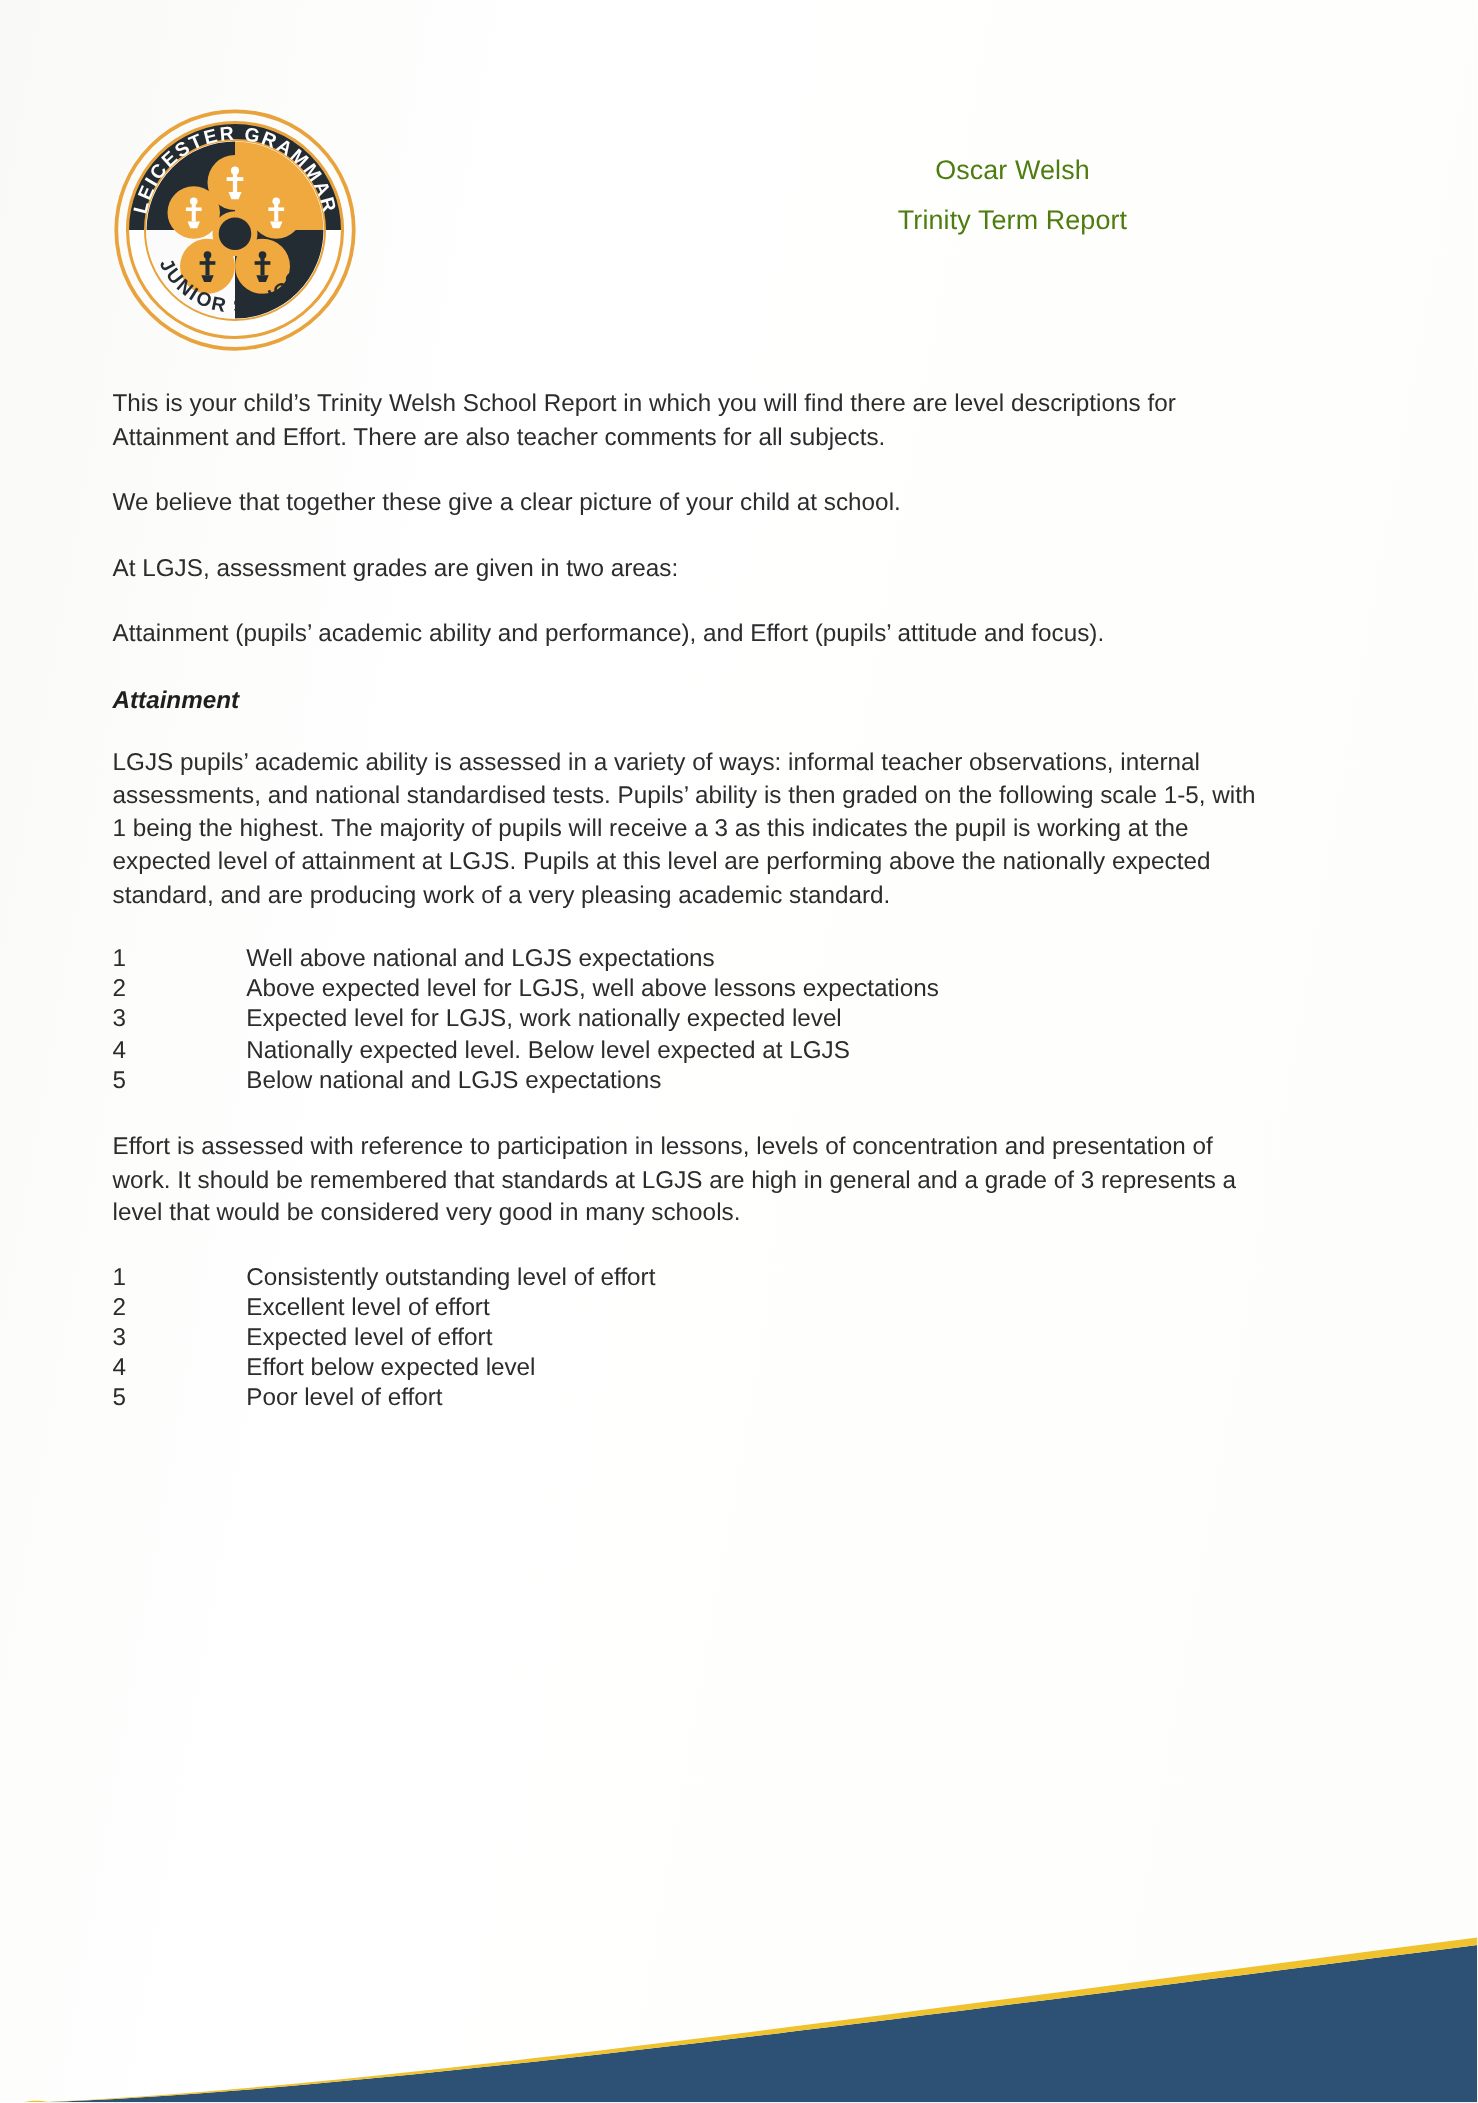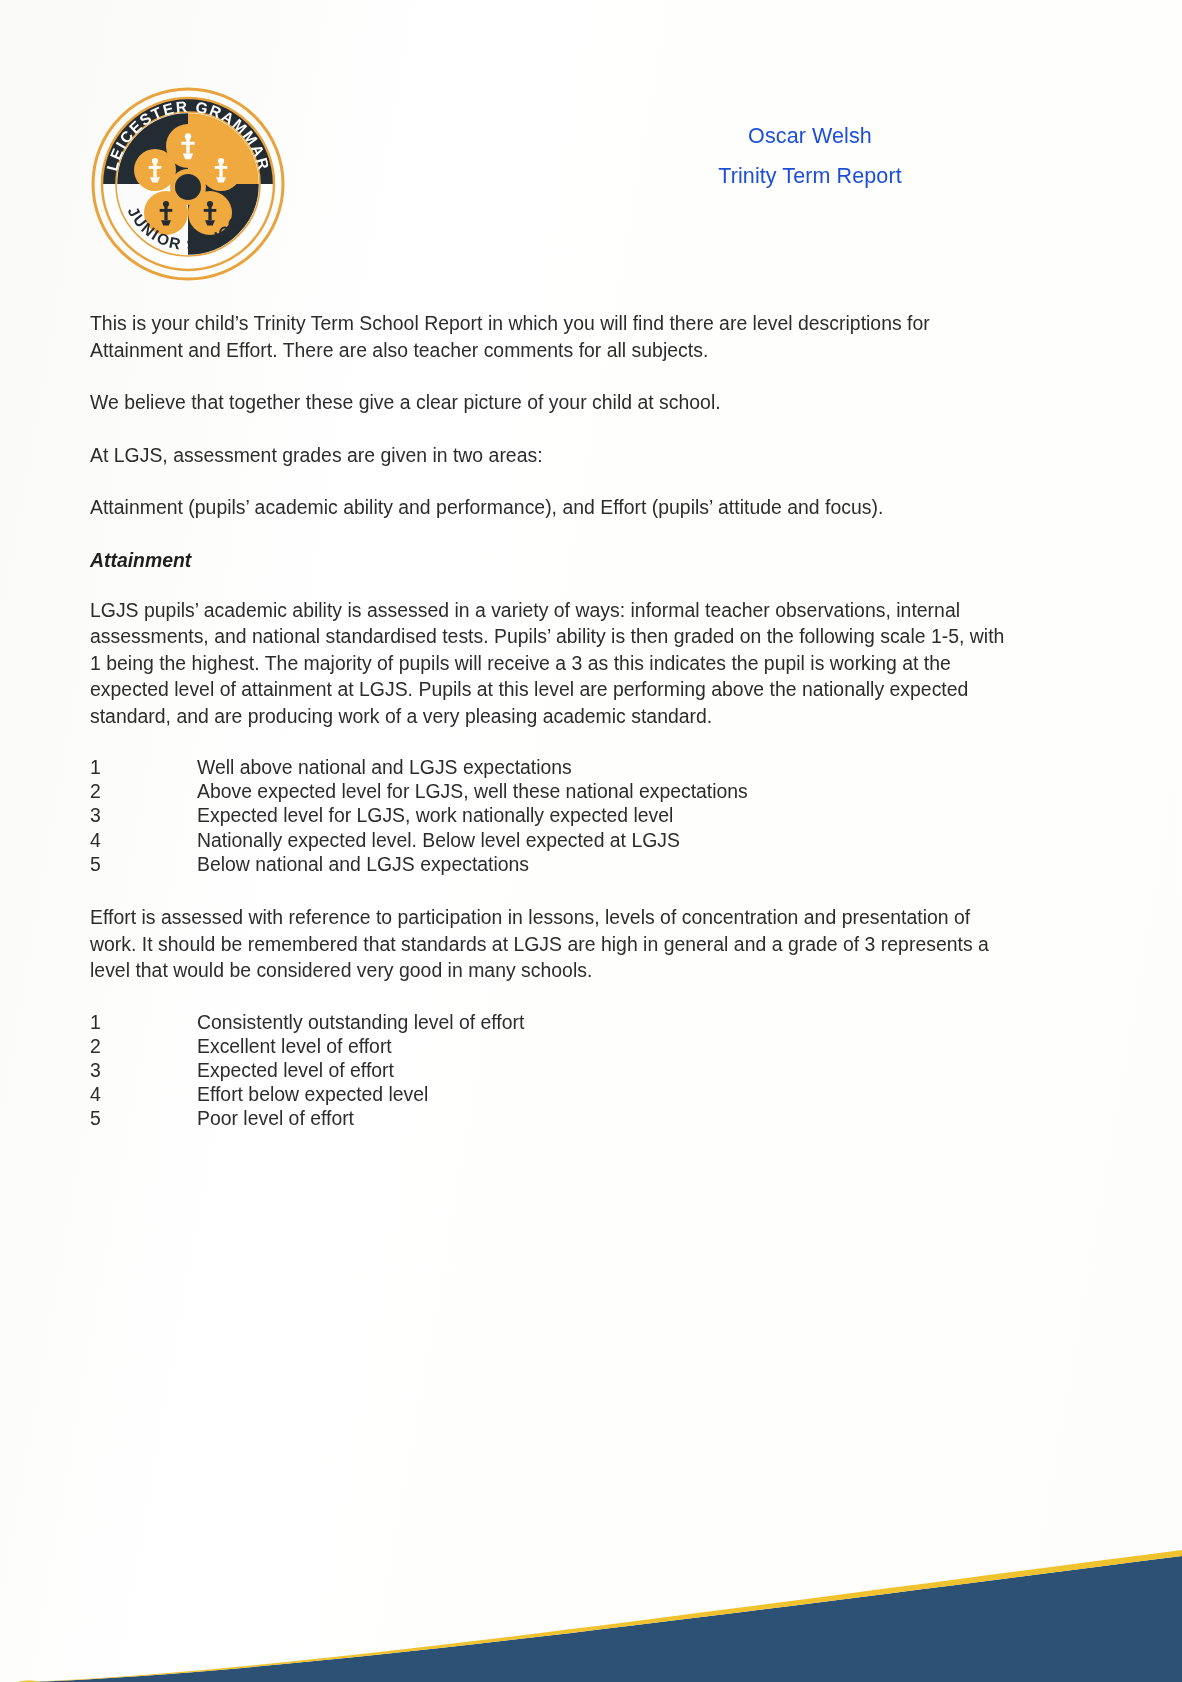--- a/index.html
+++ b/index.html
@@ -46,21 +46,21 @@
   .header-text {
     position: absolute;
     left: 600px;
     top: 32px;
     width: 420px;
     text-align: center;
   }
   .header-text div {
     font-size: 21.5px;
     line-height: 40px;
-    color: #1d4ed8;
+    color: #4d7c0f;
     letter-spacing: 0.1px;
   }
 
   
   .content {
     position: absolute;
     left: 90px;
     top: 310px;
     width: 930px;
   }
@@ -218,36 +218,36 @@
     </div>
 
     <div class="header-text">
       <div>Oscar Welsh</div>
       <div>Trinity Term Report</div>
     </div>
   </div>
 
   <div class="content">
 
-    <p class="body">This is your child’s Trinity Term School Report in which you will find there are level descriptions for Attainment and Effort. There are also teacher comments for all subjects.</p>
+    <p class="body">This is your child’s Trinity Welsh School Report in which you will find there are level descriptions for Attainment and Effort. There are also teacher comments for all subjects.</p>
     <p class="body">We believe that together these give a clear picture of your child at school.</p>
     <p class="body">At LGJS, assessment grades are given in two areas:</p>
     <p class="body">Attainment (pupils’ academic ability and performance), and Effort (pupils’ attitude and focus).</p>
 
     <h2 class="section">Attainment</h2>
     <p class="body">LGJS pupils’ academic ability is assessed in a variety of ways: informal teacher observations, internal assessments, and national standardised tests. Pupils’ ability is then graded on the following scale 1-5, with 1 being the highest. The majority of pupils will receive a 3 as this indicates the pupil is working at the expected level of attainment at LGJS. Pupils at this level are performing above the nationally expected standard, and are producing work of a very pleasing academic standard.</p>
 
     <ul class="scale-list">
       <li>
         <span class="scale-num">1</span>
         <span class="scale-desc">Well above national and LGJS expectations</span>
       </li>
       <li>
         <span class="scale-num">2</span>
-        <span class="scale-desc">Above expected level for LGJS, well these national expectations</span>
+        <span class="scale-desc">Above expected level for LGJS, well above lessons expectations</span>
       </li>
       <li>
         <span class="scale-num">3</span>
         <span class="scale-desc">Expected level for LGJS, work nationally expected level</span>
       </li>
       <li>
         <span class="scale-num">4</span>
         <span class="scale-desc">Nationally expected level. Below level expected at LGJS</span>
       </li>
       <li>

